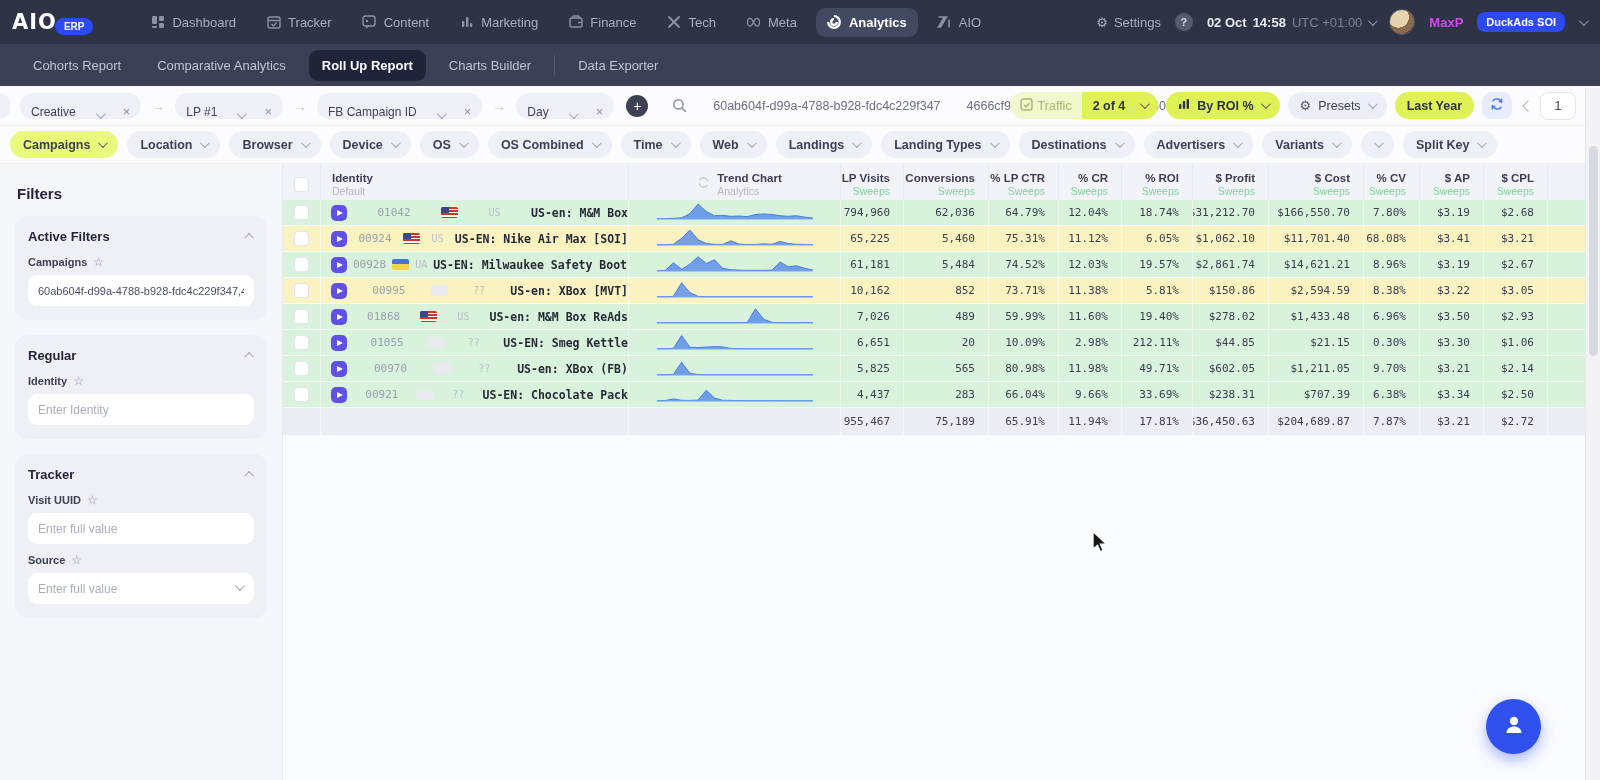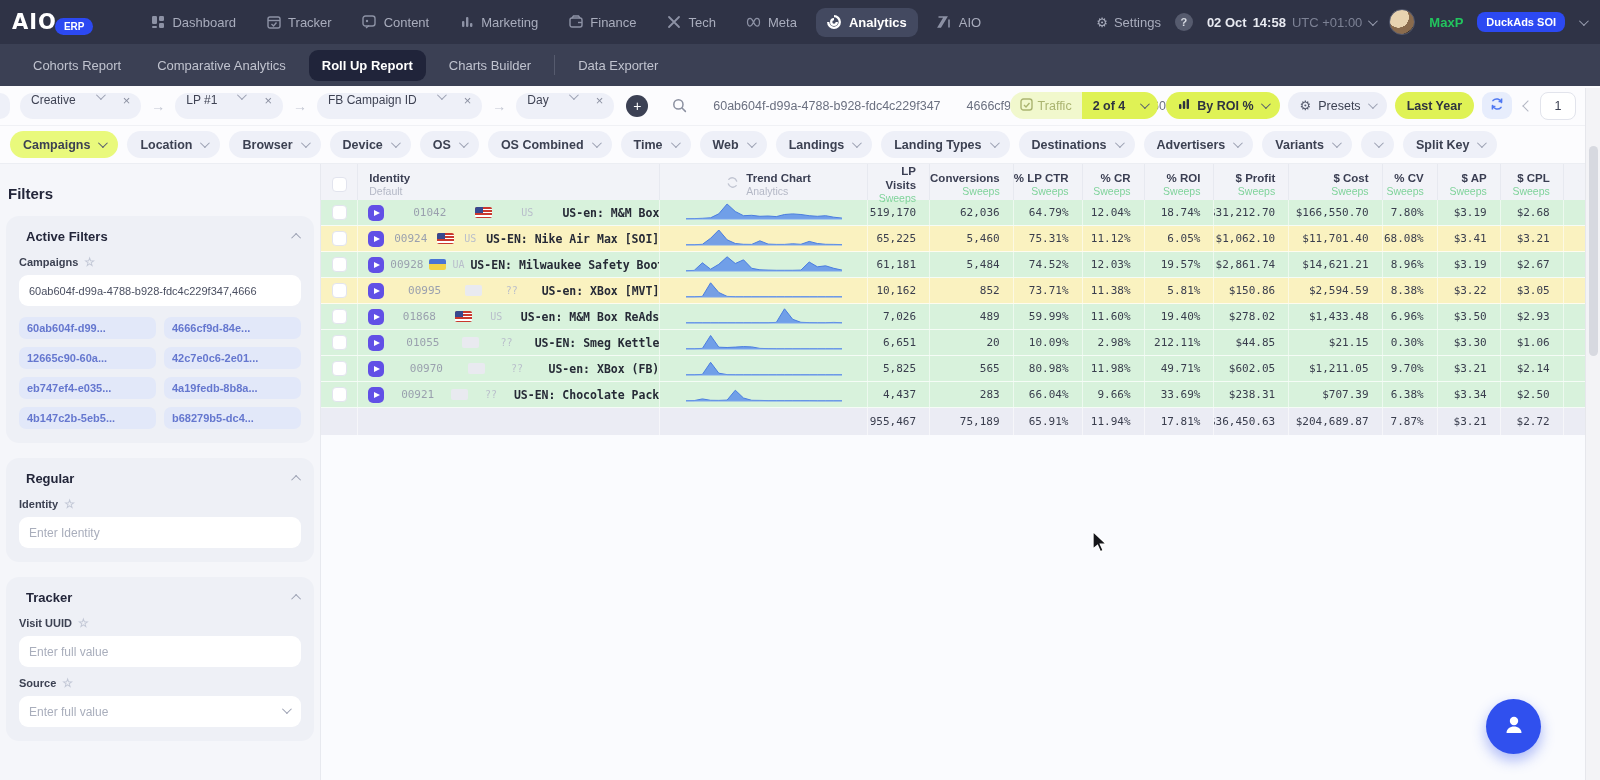--- a/index.html
+++ b/index.html
@@ -15,36 +15,36 @@
   .nav-item .nicon { display:inline-flex; width:15px; height:15px; align-items:center; justify-content:center; color:#8d92a5; font-size:14px;}
   .nav-item.active { background:#434960; color:#fff; font-weight:bold;}
   .nav-item.active .nicon{ color:#fff;}
   .topnav-right { display:flex; align-items:center; gap:14px;}
   .tn-btn { display:flex; align-items:center; gap:6px; color:#a9adbd; font-size:13px; cursor:pointer;}
   .help-circle { width:18px; height:18px; border-radius:50%; background:#565b6e; color:#d7dae2; font-size:11px; font-weight:bold; display:flex;align-items:center;justify-content:center; cursor:pointer;}
   .dt { display:flex; align-items:center; gap:6px; font-size:13px; cursor:pointer;}
   .dt .d, .dt .t { color:#e8eaf1; font-weight:bold;}
   .dt .z { color:#7d8295; }
   .avatar { width:26px; height:26px; border-radius:50%; background:radial-gradient(circle at 35% 30%, #e8d3b0 0 45%, #8a6b4d 46% 75%, #3c2f23 76%); border:1px solid #555a6e; cursor:pointer;}
-  .uname { color:#22c55e; font-size:13px; font-weight:bold; cursor:pointer;}
+  .uname { color:#d946ef; font-size:13px; font-weight:bold; cursor:pointer;}
   .org-badge { background:#2c49f2; color:#fff; font-size:11px; font-weight:bold; padding:4px 9px; border-radius:8px; cursor:pointer;}
   .chev { width:7px; height:7px; border-right:1.6px solid #9ba0b2; border-bottom:1.6px solid #9ba0b2; transform:rotate(45deg) translateY(-2px); display:inline-block;}
   .chev.dark{ border-color:#565b6e;}
   .chev.up { transform:rotate(-135deg) translateY(-2px); }
 
   
   .subnav { height:42px; background:#3b4054; display:flex; align-items:center; gap:10px; padding:0 20px;}
   .sub-item { color:#c0c3cf; font-size:13px; padding:8px 13px; border-radius:9px; cursor:pointer; white-space:nowrap;}
   .sub-item.active { background:#20243a; color:#fff; font-weight:bold;}
   .sub-divider { width:1px; height:20px; background:#565b6e;}
 
   
   .toolbar1 { height:40px; background:#fcfcfe; display:flex; align-items:center; gap:8px; padding:0 8px 0 0; border-bottom:1px solid #f0f1f5;}
   .pill-sliver{ width:10px; height:26px; background:#eef0f8; border-radius:0 13px 13px 0; margin-right:2px;}
-  .bc-pill { display:flex; align-items:flex-start; gap:20px; background:#eef0f8; height:26px; padding:0 11px; border-radius:13px; font-size:12px; color:#3f4354; cursor:pointer; white-space:nowrap;}
+  .bc-pill { display:flex; align-items:flex-end; gap:20px; background:#eef0f8; height:26px; padding:0 11px; border-radius:13px; font-size:12px; color:#3f4354; cursor:pointer; white-space:nowrap;}
   .bc-pill .x { color:#8a8fa0; font-size:13px; cursor:pointer;}
   .bc-arrow { color:#c2c6d2; font-size:14px; padding:0 2px;}
   .plus-btn { width:22px; height:22px; border-radius:50%; background:#3c4154; color:#fff; font-size:14px; display:flex; align-items:center; justify-content:center; cursor:pointer; margin:0 4px;}
   .tb-search { display:flex; align-items:center; gap:26px; flex:1; padding-left:12px; min-width:0;}
   .search-icon svg{ display:block;}
   .uuid-val { color:#6b7080; font-size:12.5px; white-space:nowrap; cursor:text;}
   .more-badge { background:#dbe6fb; color:#4a6cf0; font-size:12px; font-weight:bold; padding:3px 9px; border-radius:6px; cursor:pointer;}
   .tb-right { display:flex; align-items:center; gap:8px;}
   .traffic-cap { display:flex; align-items:center; height:27px; border-radius:14px; overflow:hidden; cursor:pointer;}
   .traffic-l { background:#f1f8cd; color:#aab470; font-size:12.5px; display:flex; align-items:center; gap:5px; padding:0 10px; height:100%;}
@@ -56,29 +56,29 @@
   .pg-chev { width:8px; height:8px; border-left:1.8px solid #b3b7c4; border-bottom:1.8px solid #b3b7c4; transform:rotate(45deg); cursor:pointer;}
   .pg-chev.r { transform:rotate(-135deg);}
   .page-box { width:36px; height:28px; background:#fff; border:1px solid #e2e4ec; border-radius:8px; display:flex; align-items:center; justify-content:center; font-size:12.5px; color:#3c4152;}
 
   .toolbar2 { height:38px; background:#fcfcfe; display:flex; align-items:center; gap:9px; padding:0 10px; border-bottom:1px solid #eceef3;}
   .dim-chip { background:#eef0f8; height:27px; border-radius:14px; display:flex; align-items:center; gap:8px; padding:0 13px; font-size:12.5px; color:#3c4152; font-weight:bold; cursor:pointer; white-space:nowrap;}
   .dim-chip.hl { background:#e9f97c; }
 
   
   .content { display:flex; height:616px; }
-  .sidebar { width:321px; background:#f5f6fa; border-right:1px solid #e7e9ef; padding:0 6px; overflow:hidden;}
+  .sidebar { width:283px; background:#f5f6fa; border-right:1px solid #e7e9ef; padding:0 15px; overflow:hidden;}
   .sb-title { font-size:15px; font-weight:bold; color:#23263a; margin:21px 0 14px 2px;}
   .find-wrap { position:relative; margin-bottom:16px;}
   .find-input { width:100%; height:31px; border:none; border-radius:10px; background:#fff; padding:0 32px 0 11px; font-size:12px; color:#3c4152; box-shadow:0 1px 2px rgba(40,45,80,.04); outline:none;}
   .find-input::placeholder{ color:#abb0be;}
   .find-icon { position:absolute; right:10px; top:8px;}
   .sb-card { background:#eef0f6; border-radius:13px; padding:13px 13px 14px; margin-bottom:15px;}
   .sb-card-head { display:flex; align-items:center; justify-content:space-between; cursor:pointer; margin-bottom:11px;}
-  .sb-card-title { font-size:13px; font-weight:bold; color:#23263a;margin-left:7px;}
+  .sb-card-title { font-size:13px; font-weight:bold; color:#23263a;}
   .fld-label { display:flex; align-items:center; gap:6px; font-size:11px; font-weight:bold; color:#3c4152; margin:9px 0 6px;}
   .fld-star { color:#c3c8d6; font-size:12px; cursor:pointer;}
   .fld-input { width:100%; height:31px; border:none; border-radius:9px; background:#fff; padding:0 10px; font-size:11px; color:#4a4f61; outline:none; white-space:nowrap; overflow:hidden; text-overflow:clip;}
   .fld-input::placeholder { color:#a9aebc; font-size:12px;}
   .sel-wrap{ position:relative;}
   .sel-wrap .chev{ position:absolute; right:12px; top:11px;}
   .uuid-chips { display:grid; grid-template-columns:1fr 1fr; gap:8px; margin-top:11px;}
   .uuid-chip { background:#e2e8f9; color:#6577cf; font-size:11px; font-weight:bold; border-radius:7px; padding:5px 8px; white-space:nowrap; overflow:hidden; cursor:pointer;}
 
   
@@ -399,30 +399,20 @@
     <div class="sb-card">
       <div class="sb-card-head">
         <span class="sb-card-title">Active Filters</span>
         <span class="chev up"></span>
       </div>
       <div class="fld-label">
         <span>Campaigns</span>
         <span class="fld-star">☆</span>
       </div>
       <input class="fld-input" value="60ab604f-d99a-4788-b928-fdc4c229f347,4666" style="">
-      <div class="uuid-chips" id="uuid-chips">
-          <div class="uuid-chip">60ab604f-d99...</div>
-          <div class="uuid-chip">4666cf9d-84e...</div>
-          <div class="uuid-chip">12665c90-60a...</div>
-          <div class="uuid-chip">42c7e0c6-2e01...</div>
-          <div class="uuid-chip">eb747ef4-e035...</div>
-          <div class="uuid-chip">4a19fedb-8b8a...</div>
-          <div class="uuid-chip">4b147c2b-5eb5...</div>
-          <div class="uuid-chip">b68279b5-dc4...</div>
-        </div>
     </div>
 
     <div class="sb-card">
       <div class="sb-card-head">
         <span class="sb-card-title">Regular</span>
         <span class="chev up"></span>
       </div>
       <div class="fld-label">
         <span>Identity</span>
         <span class="fld-star">☆</span>
@@ -522,21 +512,21 @@
             <span class="rcc">US</span>
             <span class="rname">US-en: M&amp;M Box</span>
           </div>
           <div class="dcell sparkcell" style="width: 212px;">
             <span><svg width="158" height="20" viewBox="0 0 158 20">
                 <polygon points="1,18 1.0,17.7 9.2,17.6 17.4,17.3 25.6,16.8 33.8,12.8 42.1,3.0 50.3,10.5 58.5,14.7 66.7,14.3 74.9,15.3 83.1,15.0 91.3,15.6 99.5,13.5 107.7,12.9 115.9,13.5 124.2,14.7 132.4,15.3 140.6,14.7 148.8,16.2 157.0,17.1 157,18" fill="#5e90ea" fill-opacity="0.85"></polygon>
                 <polyline points="1.0,17.7 9.2,17.6 17.4,17.3 25.6,16.8 33.8,12.8 42.1,3.0 50.3,10.5 58.5,14.7 66.7,14.3 74.9,15.3 83.1,15.0 91.3,15.6 99.5,13.5 107.7,12.9 115.9,13.5 124.2,14.7 132.4,15.3 140.6,14.7 148.8,16.2 157.0,17.1" fill="none" stroke="#4a7de0" stroke-width="1"></polyline>
                 <line x1="1" y1="18" x2="157" y2="18" stroke="#7ba6ee" stroke-width="1.2"></line>
               </svg></span>
           </div>
-          <div class="dcell num" style="width: 63px;">519,170</div>
+          <div class="dcell num" style="width: 63px;">794,960</div>
           <div class="dcell num" style="width: 85px;">62,036</div>
           <div class="dcell num" style="width: 70px;">64.79%</div>
           <div class="dcell num" style="width: 63px;">12.04%</div>
           <div class="dcell num" style="width: 71px;">18.74%</div>
           <div class="dcell num" style="width: 76px;">$31,212.70</div>
           <div class="dcell num" style="width: 95px;">$166,550.70</div>
           <div class="dcell num" style="width: 56px;">7.80%</div>
           <div class="dcell num" style="width: 64px;">$3.19</div>
           <div class="dcell num" style="width: 64px;">$2.68</div>
           <div class="dcell" style="width: 38px;"></div>

